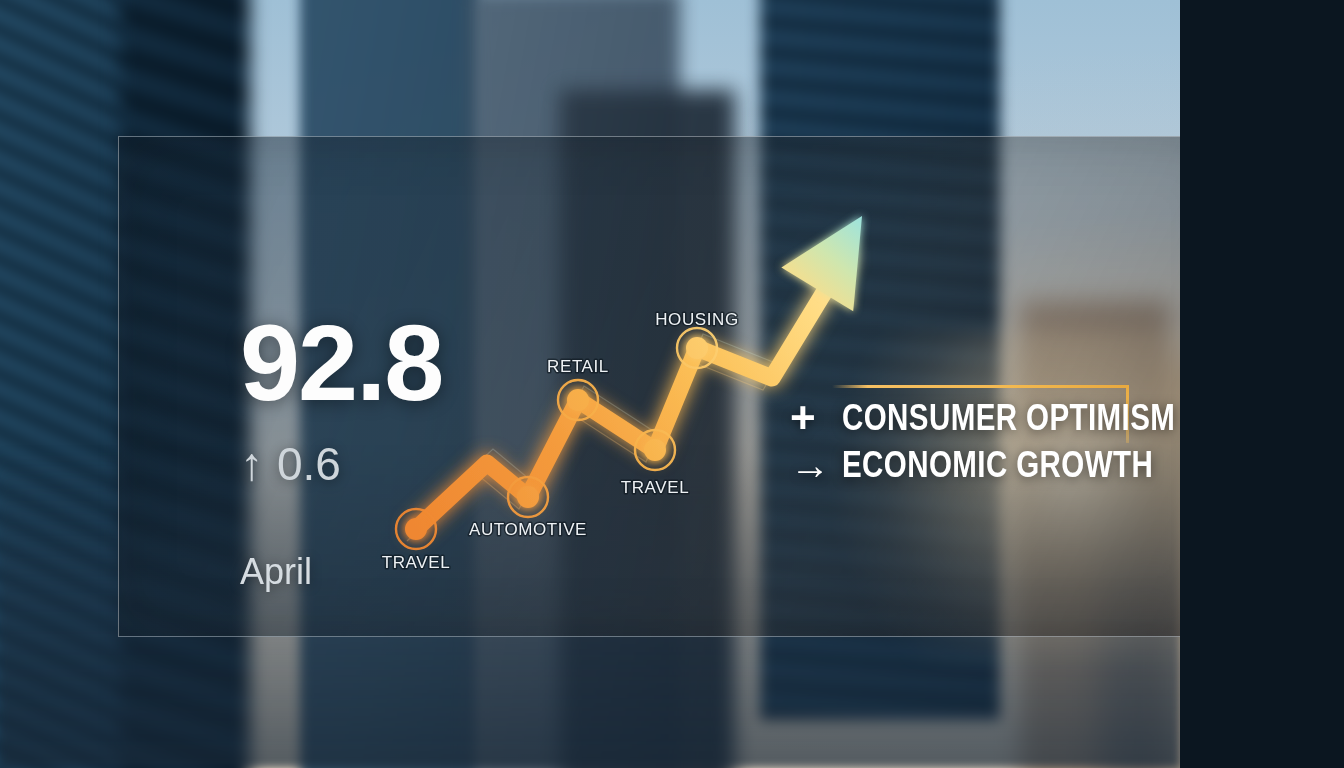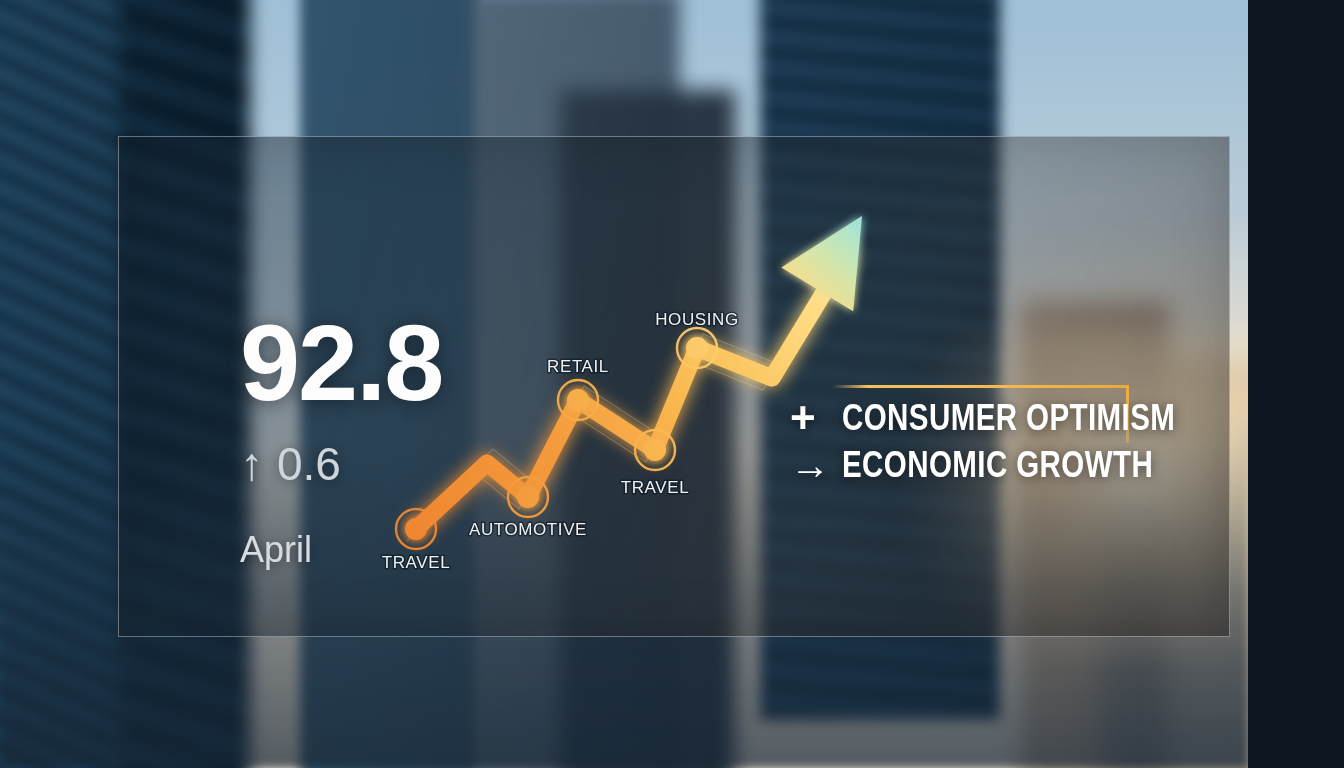--- a/index.html
+++ b/index.html
@@ -1,18 +1,19 @@
 <!DOCTYPE html>
 <html><head>
 <meta charset="utf-8">
 <style>
   html,body{margin:0;padding:0;background:#0b1620;}
   #stage{
-    position:relative;width:1248px;height:768px;overflow:hidden;
+    position:relative;width:1156px;height:768px;overflow:hidden;
     font-family:"Liberation Sans", sans-serif;
+    padding-left:24px;
   }
 
   
   .bg{position:absolute;inset:0;overflow:hidden;}
   .sky{
     position:absolute;inset:0;
     background:
       radial-gradient(120% 90% at 100% 62%, rgba(255,238,206,0.95) 0%, rgba(248,226,196,0.55) 18%, rgba(206,203,196,0.18) 38%, rgba(0,0,0,0) 62%),
       linear-gradient(180deg,#9fc0d6 0%, #b3cadb 26%, #c9d6de 48%, #dcd9d2 66%, #e7dccc 82%, #efe0ca 100%);
   }
@@ -93,21 +94,21 @@
   .kpi-value{
     font-size:108px;line-height:.95;font-weight:700;color:#fdfdfd;
     letter-spacing:-2px;text-shadow:0 2px 18px rgba(0,0,0,.45);
   }
   .kpi-delta{
     margin-top:22px;font-size:46px;color:#cfd6db;font-weight:400;
     text-shadow:0 2px 12px rgba(0,0,0,.45);
   }
   .kpi-delta .arrow{margin-right:14px;}
   .kpi-period{
-    margin-top:38px;font-size:36px;color:#d6dce1;font-weight:400;
+    margin-top:60px;font-size:36px;color:#d6dce1;font-weight:400;
     text-shadow:0 2px 12px rgba(0,0,0,.45);
   }
 
   
   .chart{position:absolute;left:0;top:0;width:1344px;height:768px;pointer-events:none;}
   .node-label{
     font-family:"Liberation Sans", sans-serif;
     font-size:17px;fill:#eef2f5;letter-spacing:.6px;
     paint-order:stroke;stroke:rgba(10,18,26,.55);stroke-width:3px;stroke-linejoin:round;
   }

